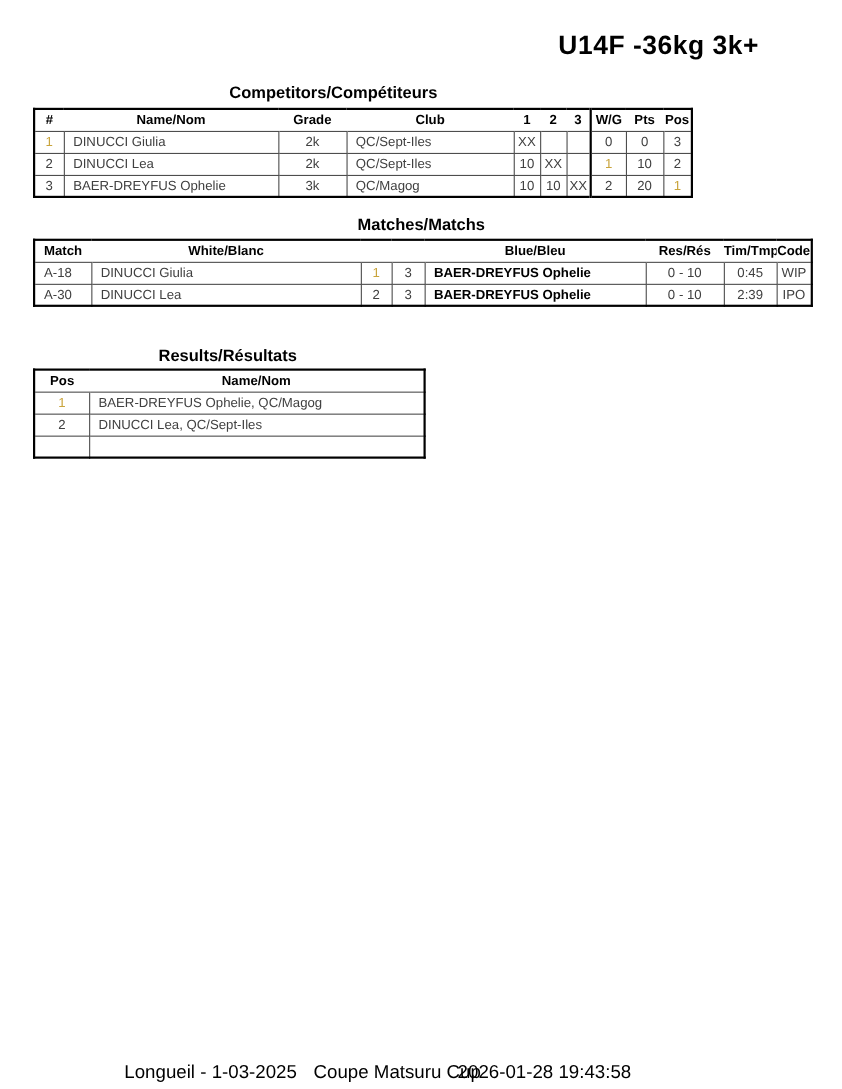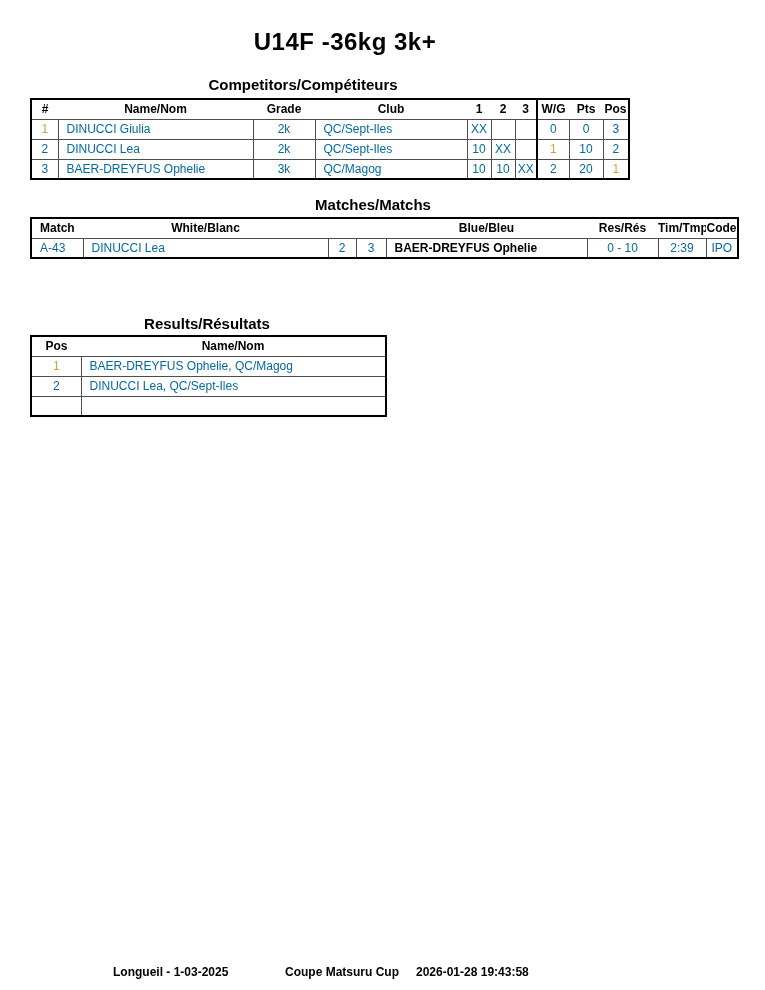--- a/index.html
+++ b/index.html
@@ -4,55 +4,55 @@
 <style>
   * { margin:0; padding:0; box-sizing:border-box; }
   html,body { background:#ffffff; }
   body {
     width:765px; height:990px; position:relative;
     font-family:"Liberation Sans", sans-serif;
     color:#000;
   }
   .doc-title {
     position:absolute; top:28px; left:0; width:690px;
-    text-align:center; font-size:24px; font-weight:bold; letter-spacing:0.5px;
+    text-align:right; font-size:24px; font-weight:bold; letter-spacing:0.5px;
   }
   .section-heading {
     position:absolute; transform:translateX(-50%);
     font-size:15px; font-weight:bold; white-space:nowrap;
   }
   #competitors-heading { left:292px; top:76px;margin-left:11px; }
-  #matches-heading     { left:373px; top:196px; }
+  #matches-heading     { left:383px; top:196px; }
   #results-heading     { left:207px; top:315px; }
 
   table {
     position:absolute; border-collapse:collapse; table-layout:fixed;
     border:2px solid #000; font-size:12px;
   }
   #competitors-table { left:30px; top:98px;  width:598px; }
   #matches-table     { left:30px; top:217px; width:707px; }
   #results-table     { left:30px; top:335px; width:355px; }
 
   th, td { height:20px; overflow:hidden; white-space:nowrap; vertical-align:middle; }
   th {
     font-weight:bold; color:#000; text-align:center;
     border-bottom:1px solid #4d4d4d;
   }
   td {
-    border:1px solid #4d4d4d; color:#0369a1;
+    border:1px solid #4d4d4d; color:#404040;
   }
   .al { text-align:left; padding-left:8px; }
   .ac { text-align:center; }
   .bold { font-weight:bold; color:#000; }
   .gold { color:#c9a43c; }
   .thick-left { border-left:2px solid #000 !important; }
   th.thick-left { border-left:2px solid #000; }
 
   .footer-item {
-    position:absolute; top:965px; font-size:12px; font-weight:bold; white-space:nowrap;
+    position:absolute; top:965px; font-size:17px; font-weight:normal; white-space:nowrap;
   }
   #footer-venue   { left:113px; }
   #footer-tourn   { left:285px; }
   #footer-printed { left:416px; }
 </style>
 </head>
 <body>
 
 <div class="doc-title">U14F -36kg 3k+</div>
 
@@ -141,21 +141,31 @@
     <th class="al" style="padding-left:8px">Match</th>
     <th>White/Blanc</th>
     <th></th>
     <th></th>
     <th>Blue/Bleu</th>
     <th>Res/Rés</th>
     <th>Tim/Tmp</th>
     <th>Code</th>
   </tr>
   <tr>
-    <td class="al">A-43</td>
+    <td class="al">A-18</td>
+    <td class="al">DINUCCI Giulia</td>
+    <td class="ac gold">1</td>
+    <td class="ac">3</td>
+    <td class="al bold">BAER-DREYFUS Ophelie</td>
+    <td class="ac">0 - 10</td>
+    <td class="ac">0:45</td>
+    <td class="ac">WIP</td>
+  </tr>
+  <tr>
+    <td class="al">A-30</td>
     <td class="al">DINUCCI Lea</td>
     <td class="ac">2</td>
     <td class="ac">3</td>
     <td class="al bold">BAER-DREYFUS Ophelie</td>
     <td class="ac">0 - 10</td>
     <td class="ac">2:39</td>
     <td class="ac">IPO</td>
   </tr>
 </tbody>
   </table>

